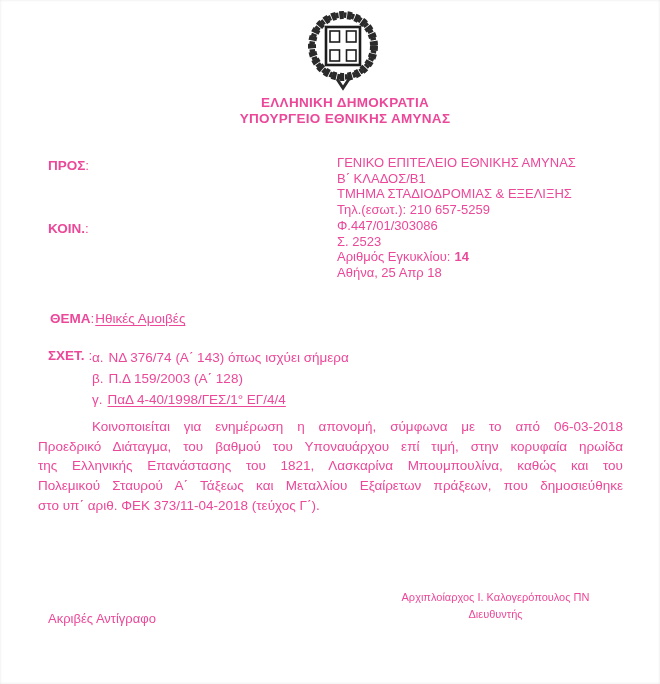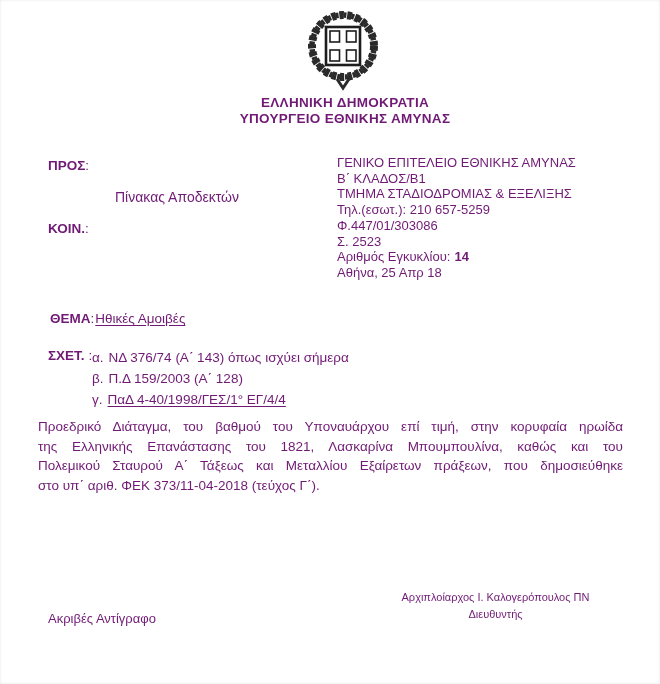--- a/index.html
+++ b/index.html
@@ -1,20 +1,20 @@
 <!DOCTYPE html>
 <html><head>
 <meta charset="utf-8">
 <style>
   html,body { margin:0; padding:0; background:#ffffff; }
   .page {
     position:relative;
     width:660px; height:684px;
     background:#ffffff;
-    color:#701a75;
+    color:#ec4899;
     font-family:"Liberation Sans", sans-serif;
     font-size:13.5px;
     overflow:hidden;
     box-shadow: inset 0 0 3px rgba(0,0,0,0.10);
   }
   .abs { position:absolute; white-space:nowrap; }
   .emblem { left:304px; top:6px; width:78px; height:86px; }
   .org-header {
     left:30px; top:95px; width:630px;
     text-align:center; font-weight:bold; font-size:13.5px; line-height:16px;
@@ -71,21 +71,20 @@
   </div>
 
   <div class="abs org-header">
     <div>ΕΛΛΗΝΙΚΗ ΔΗΜΟΚΡΑΤΙΑ</div>
     <div>ΥΠΟΥΡΓΕΙΟ ΕΘΝΙΚΗΣ ΑΜΥΝΑΣ</div>
   </div>
 
   <div class="abs to-row">
     <span class="bold-label">ΠΡΟΣ</span><span class="colon">:</span>
   </div>
-  <div class="abs to-value">Πίνακας Αποδεκτών</div>
   <div class="abs cc-row">
     <span class="bold-label">ΚΟΙΝ.</span><span class="colon">:</span>
   </div>
 
   <div class="abs issuer">
     <div>ΓΕΝΙΚΟ ΕΠΙΤΕΛΕΙΟ ΕΘΝΙΚΗΣ ΑΜΥΝΑΣ</div>
     <div>Β΄ ΚΛΑΔΟΣ/Β1</div>
     <div>ΤΜΗΜΑ ΣΤΑΔΙΟΔΡΟΜΙΑΣ &amp; ΕΞΕΛΙΞΗΣ</div>
     <div>Τηλ.(εσωτ.): 210 657-5259</div>
     <div>Φ.447/01/303086</div>
@@ -110,20 +109,21 @@
     </div>
     <div class="ref-item">
       <span>β.</span><span class="ref-text">Π.Δ 159/2003 (Α΄ 128)</span>
     </div>
     <div class="ref-item">
       <span>γ.</span><span class="ref-text u">ΠαΔ 4-40/1998/ΓΕΣ/1° ΕΓ/4/4</span>
     </div>
   </div>
 
   <div class="abs body-block">
+    <div class="body-line first">Κοινοποιείται για ενημέρωση η απονομή, σύμφωνα με το από 06-03-2018</div>
     <div class="body-line">Προεδρικό Διάταγμα, του βαθμού του Υποναυάρχου επί τιμή, στην κορυφαία ηρωίδα</div>
     <div class="body-line">της Ελληνικής Επανάστασης του 1821, Λασκαρίνα Μπουμπουλίνα, καθώς και του</div>
     <div class="body-line">Πολεμικού Σταυρού Α΄ Τάξεως και Μεταλλίου Εξαίρετων πράξεων, που δημοσιεύθηκε</div>
     <div class="body-line last">στο υπ΄ αριθ. ΦΕΚ 373/11-04-2018 (τεύχος Γ΄).</div>
   </div>
 
   <div class="abs sig-block">
     <div>Αρχιπλοίαρχος Ι. Καλογερόπουλος ΠΝ</div>
     <div>Διευθυντής</div>
   </div>

